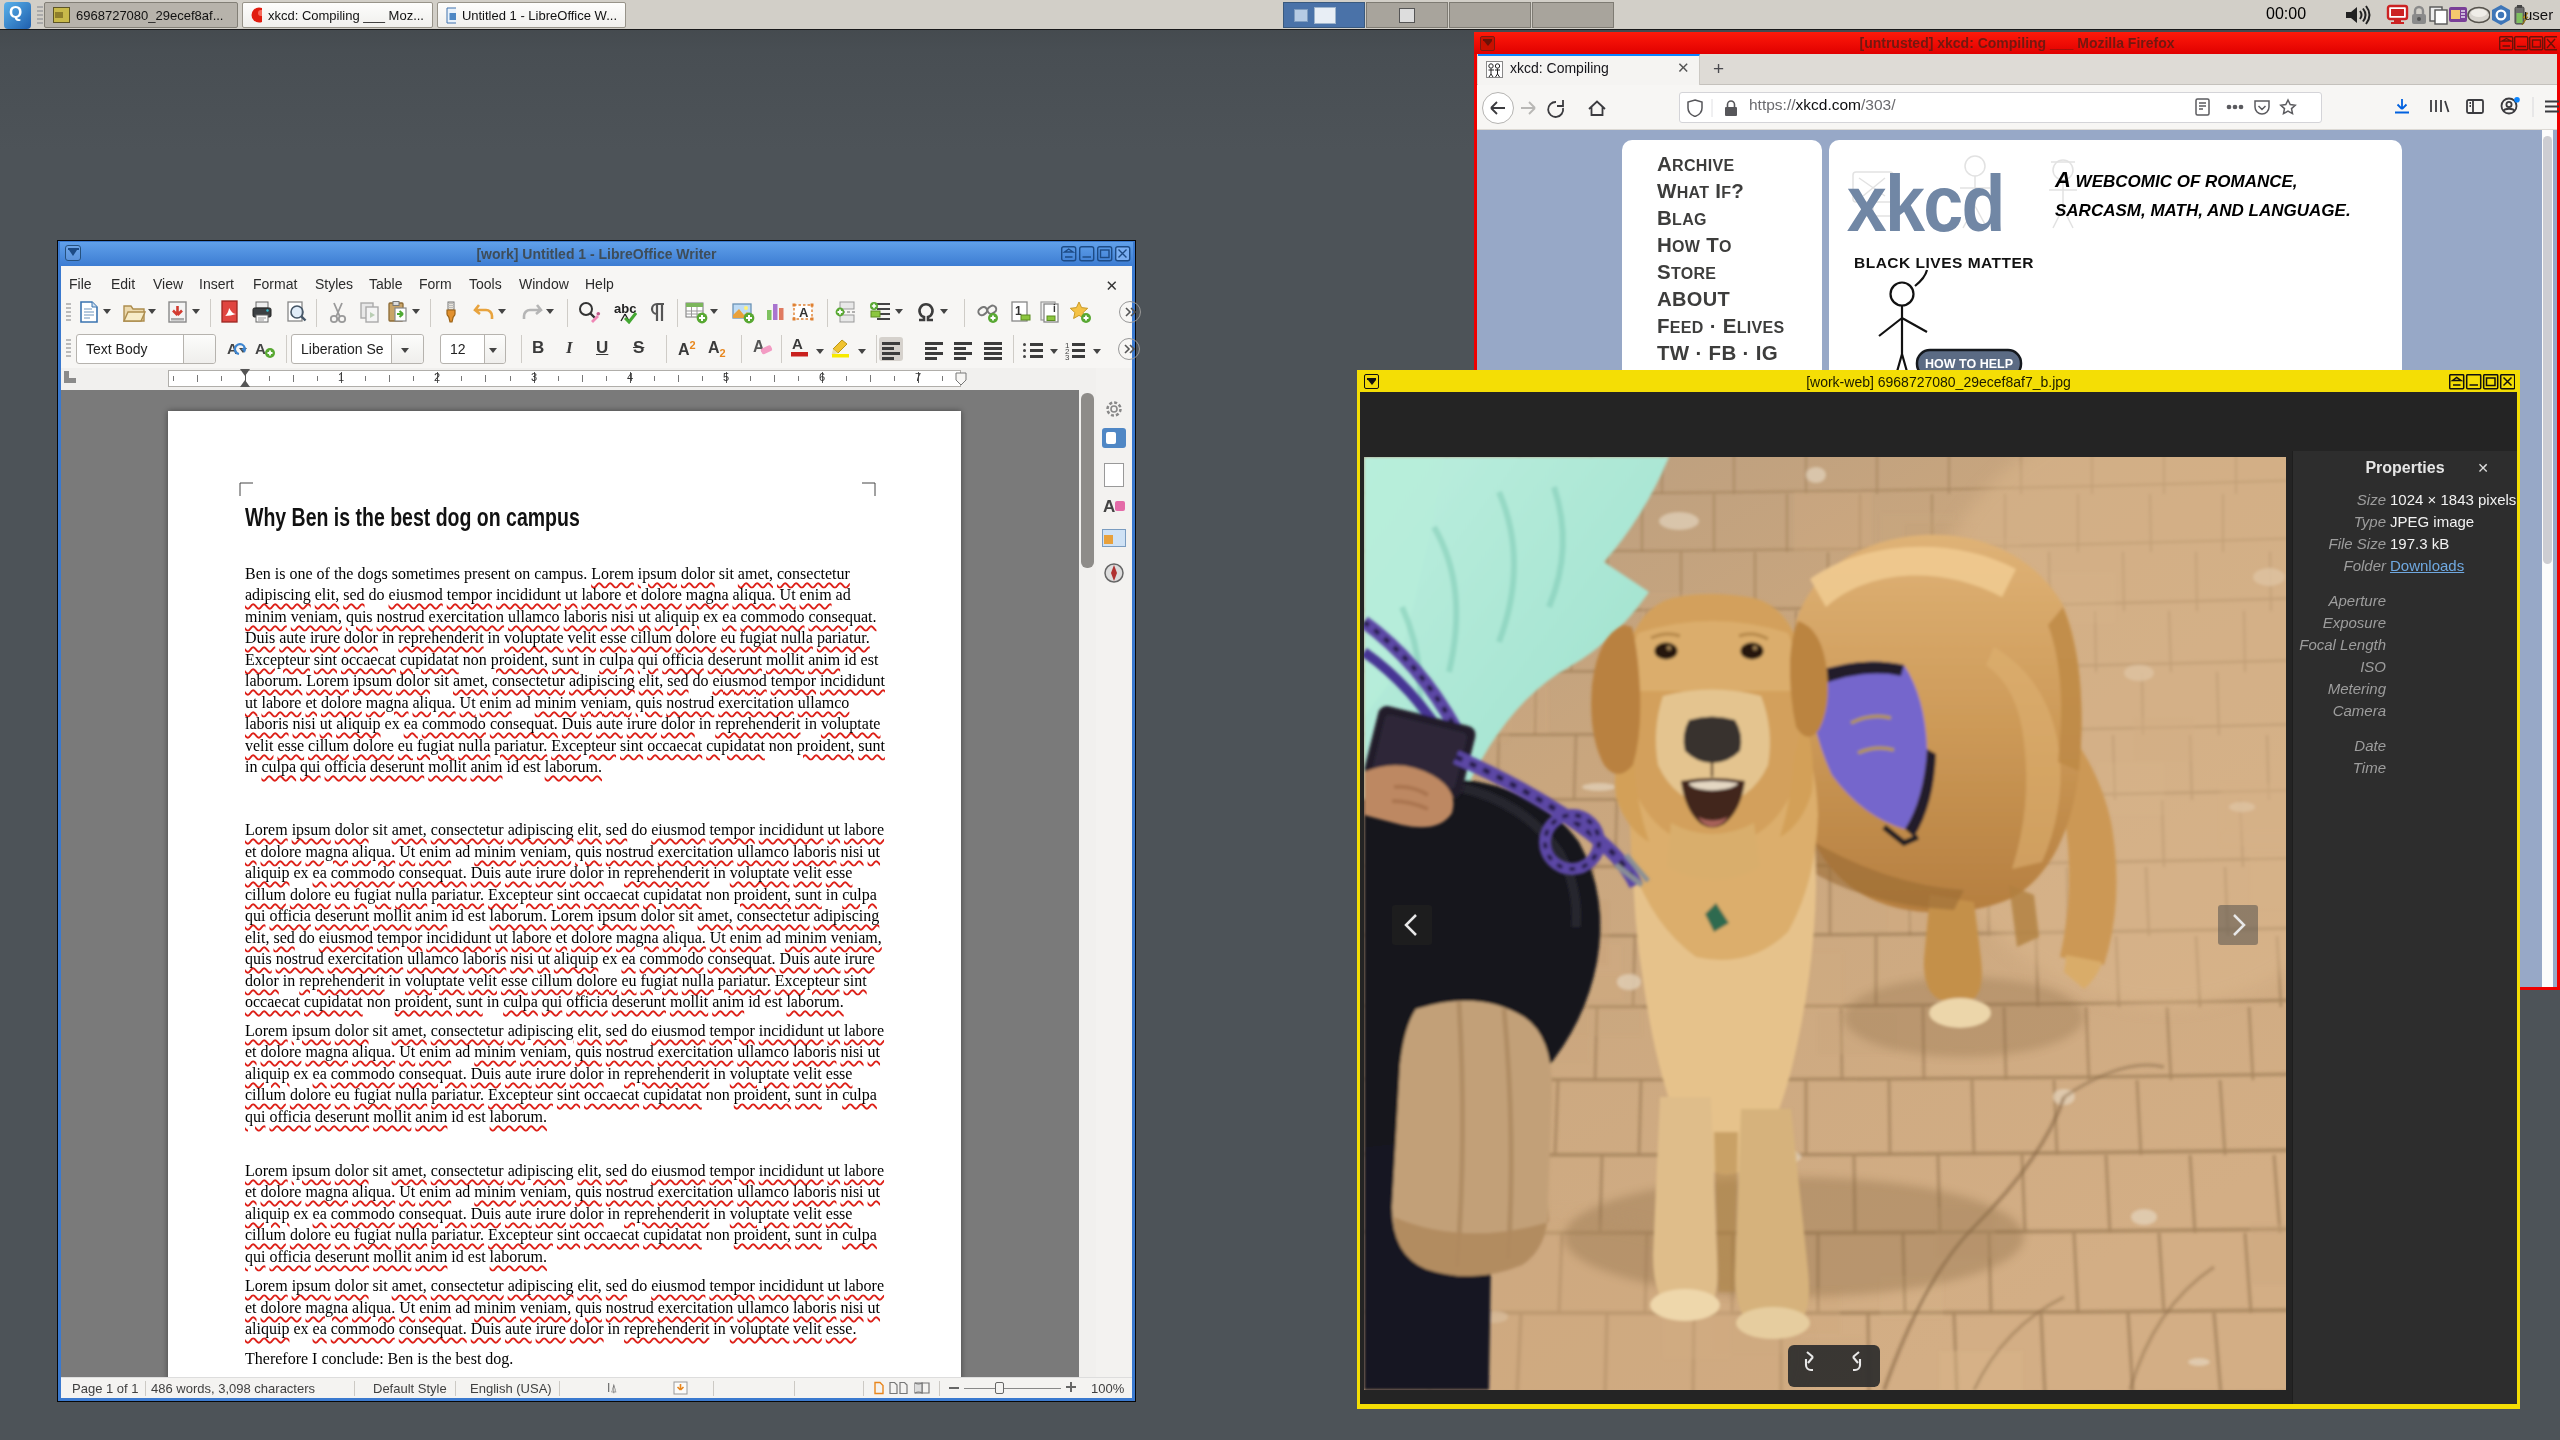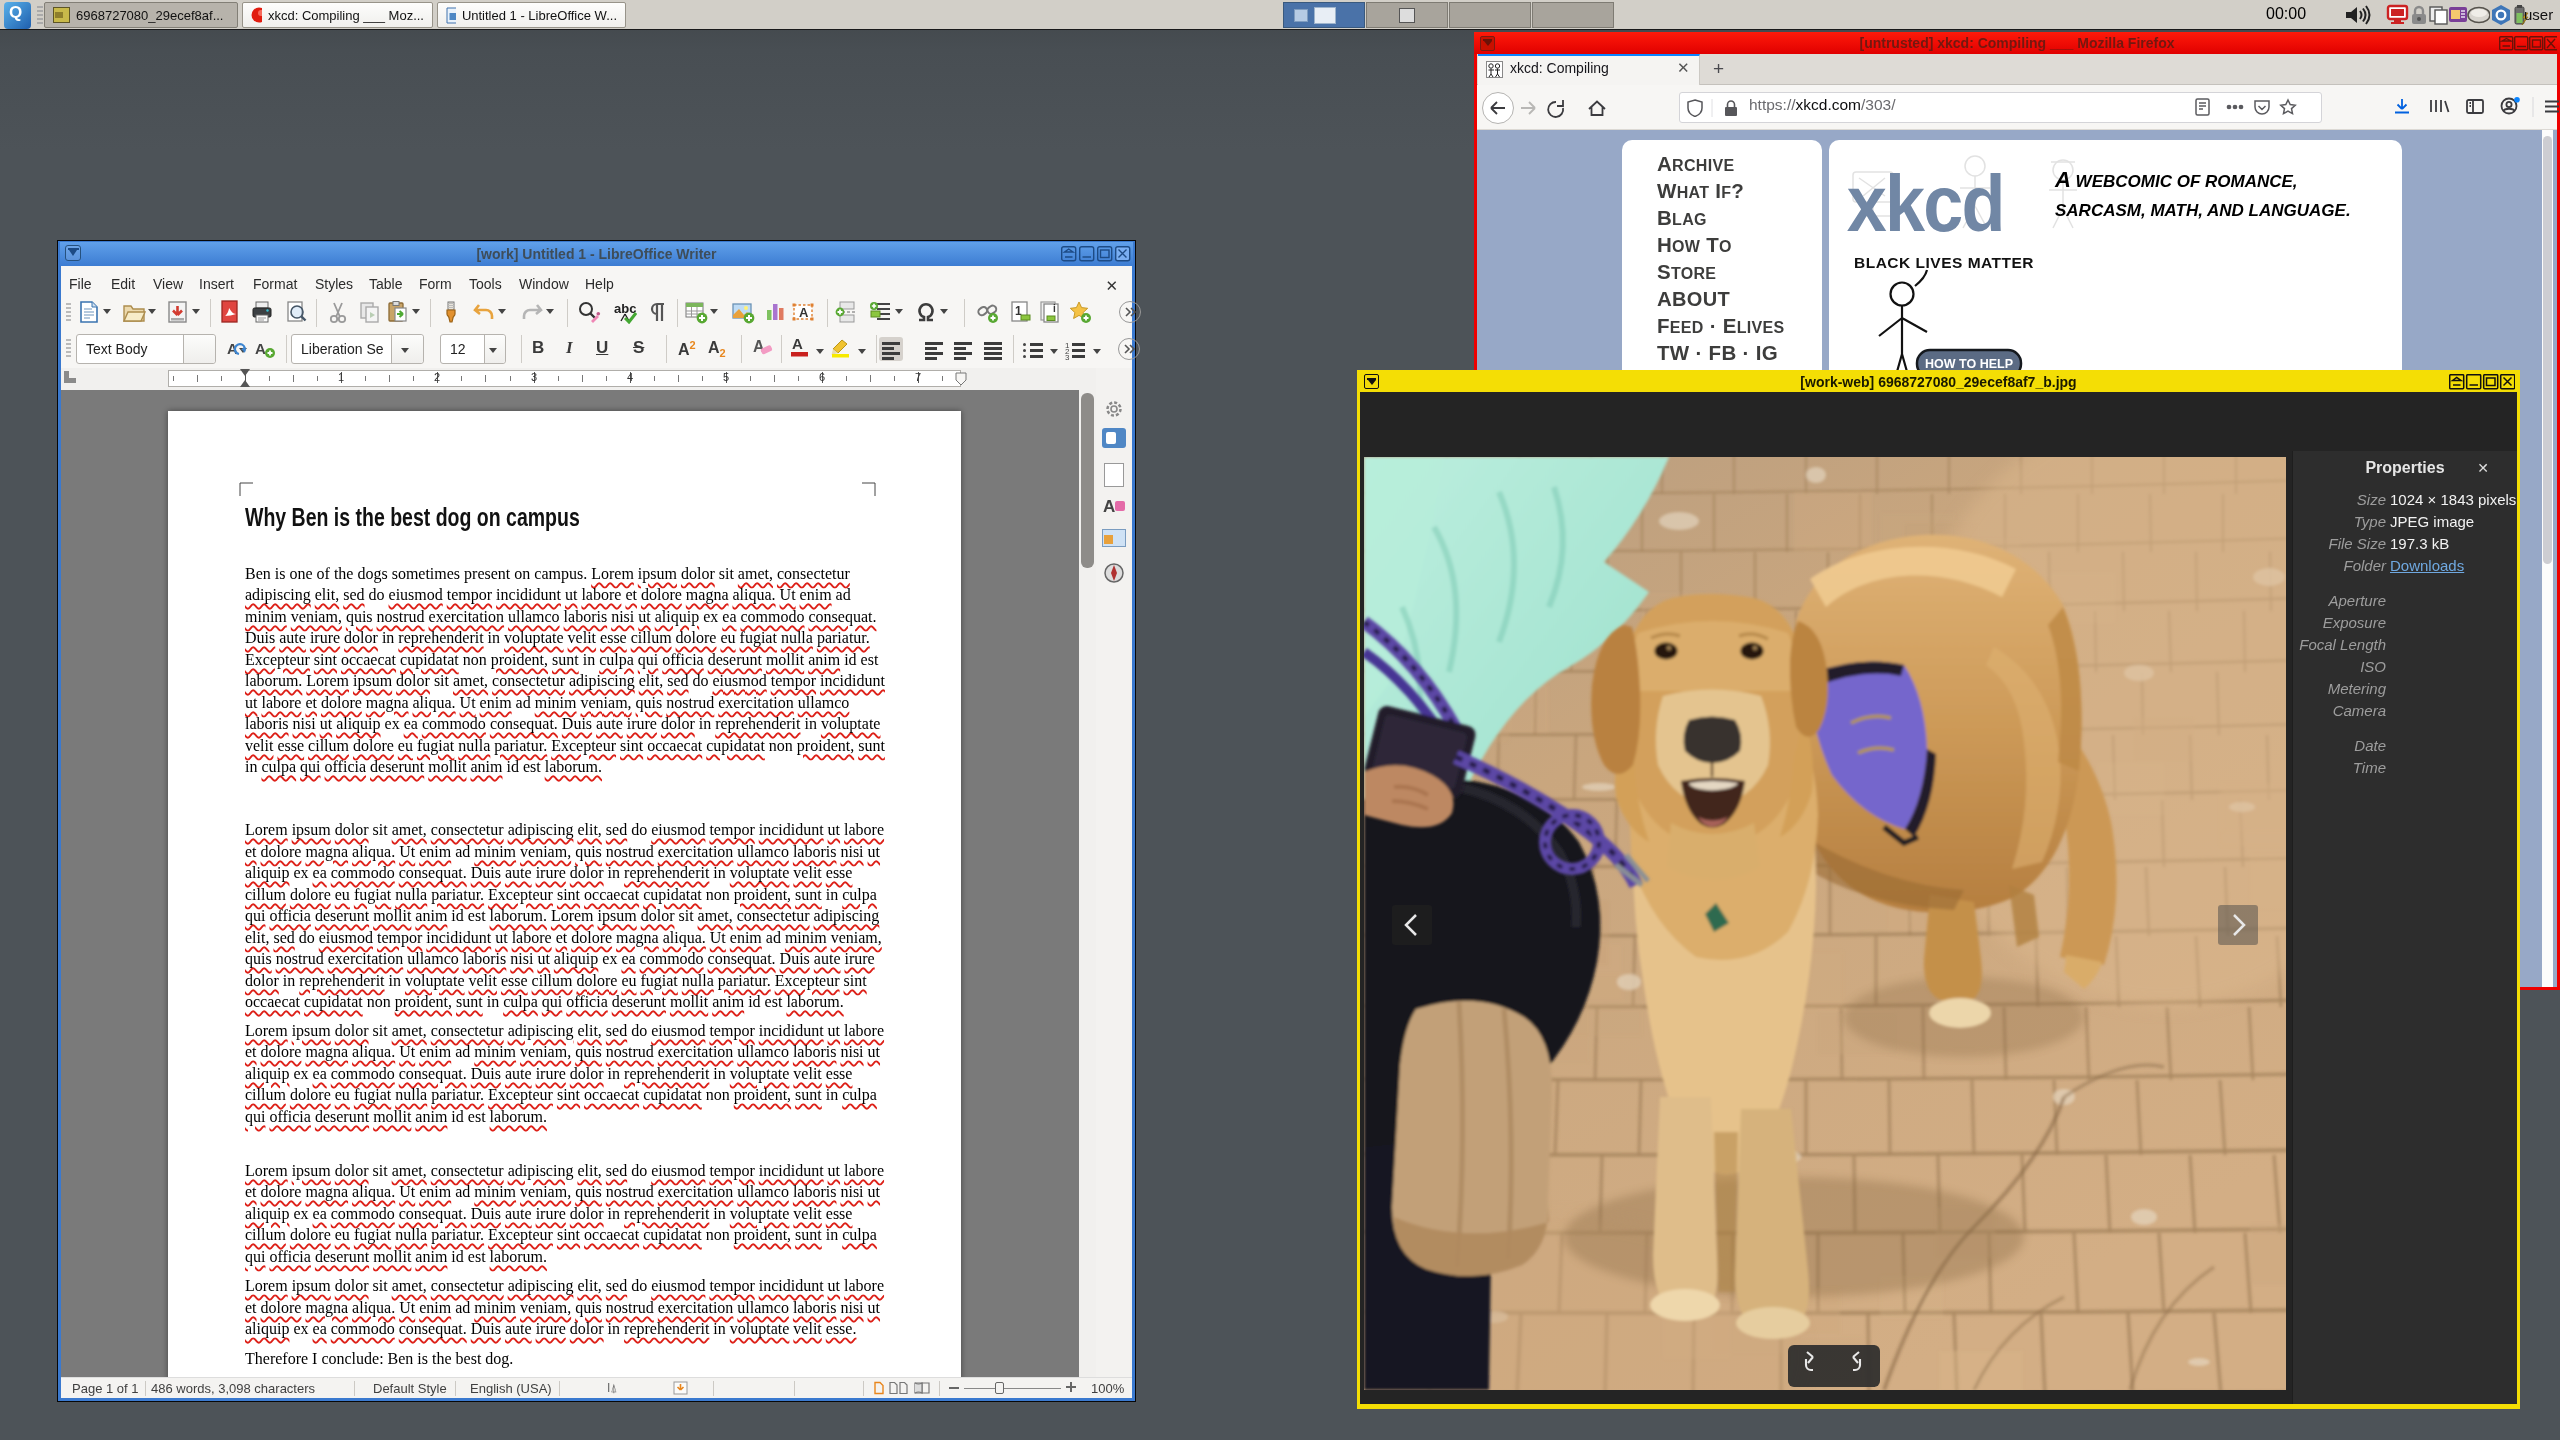--- a/index.html
+++ b/index.html
@@ -24,21 +24,21 @@
 .menuitem { font-size:14px; color:#2b2b2b; }
 .cbox { position:absolute; background:#fff; border:1px solid #b6b3ae; border-radius:3px; font-size:14px; color:#222; }
 .carr { position:absolute; border-left:1px solid #b6b3ae; background:linear-gradient(#fcfcfb,#efeeec); }
 .icon { position:absolute; width:24px; height:24px; }
 .sep { position:absolute; width:1px; background:#cfccc7; top:4px; height:28px; }
 .dl { position:absolute; left:244px; transform:translateY(-15px); font-family:"Liberation Serif",serif; font-size:16px; color:#000; white-space:pre; }
 .sq { text-decoration:underline; text-decoration-style:wavy; text-decoration-color:#dd2018; text-decoration-thickness:1.7px; text-underline-offset:2.5px; }
 .dhead { position:absolute; left:244px; top:501.5px; font-size:25px; font-weight:bold; color:#111; transform:scaleX(0.78); transform-origin:0 0; white-space:pre; }
 
 #viewer { position:absolute; left:1357px; top:370px; width:1163px; height:1039px; background:#f4de05; }
-#vtitle { position:absolute; left:0; top:2px; right:0; height:20px; color:#1a1a00; font-weight:bold; font-size:14px; text-align:center; line-height:20px; }
+#vtitle { position:absolute; left:0; top:2px; right:0; height:20px; color:#1a1a00; font-weight:normal; font-size:14px; text-align:center; line-height:20px; }
 #vbody { position:absolute; left:3px; top:22px; right:3px; bottom:5px; background:#242424; }
 #vheader { position:absolute; left:0; top:0; right:0; height:59px; background:#2c2c2c; border-bottom:1px solid #1c1c1c; }
 .vbtn { position:absolute; background:#3a3a3a; border:1px solid #242424; border-radius:4px; }
 #vprops { position:absolute; right:0; top:59px; width:225px; bottom:0; background:#2d2d2d; border-left:1px solid #1e1e1e; color:#e6e6e6; }
 .prow { position:absolute; width:100%; font-size:15px; }
 .plab { position:absolute; right:133px; color:#9d9d9d; text-align:right; white-space:nowrap;font-style:italic; }
 .pval { position:absolute; left:97px; color:#f2f2f2; white-space:nowrap; }
 </style></head>
 <body>
 

